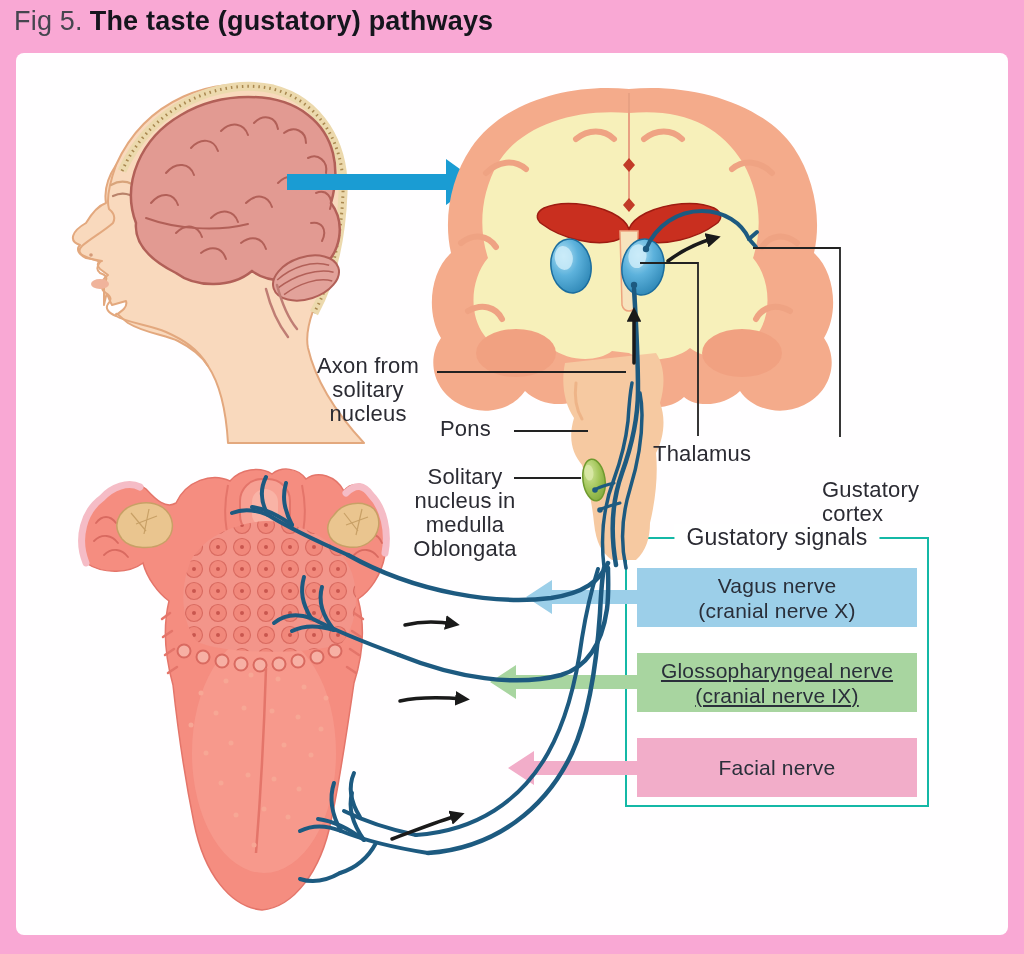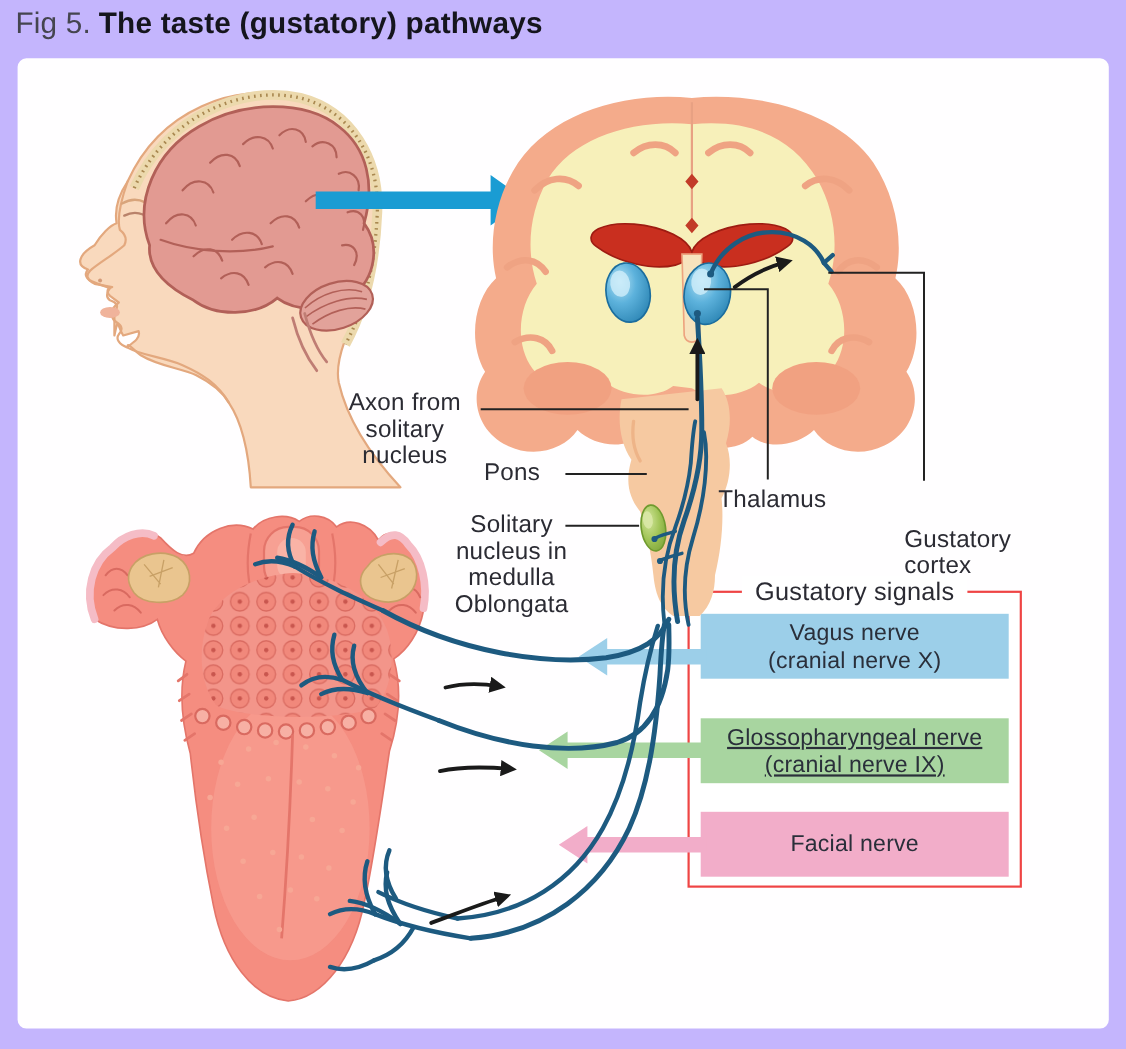--- a/index.html
+++ b/index.html
@@ -1,36 +1,36 @@
 <!DOCTYPE html>
 <html><head>
 <meta charset="utf-8">
 <style>
   * { box-sizing: border-box; margin: 0; padding: 0; }
   html,body { width:1024px; height:954px; }
   body { font-family: "Liberation Sans", sans-serif; }
-  .page { position:relative; width:1024px; height:954px; background:#c4b5fd; overflow:hidden; }
+  .page { position:relative; width:1024px; height:954px; background:#f9a8d4; overflow:hidden; }
   .title-bar { position:absolute; left:14px; top:6px; font-size:27px; letter-spacing:.2px; white-space:nowrap; }
   .title-prefix { font-weight:400; color:#45454f; }
   .title-main { font-weight:700; color:#15151d; margin-left:7px; }
   .panel { position:absolute; left:16px; top:53px; width:992px; height:882px; background:#fffeff; border-radius:8px; }
   .art { position:absolute; left:16px; top:53px; width:992px; height:882px; z-index:5; pointer-events:none; }
   
   .ann { position:absolute; z-index:6; color:#2b2b33; font-size:22px; line-height:24px; letter-spacing:.2px; }
   .ann.r { text-align:center; }
   .axon-lbl { left:303px; top:354px; width:130px; }
   .pons-lbl { left:440px; top:417px; width:65px; text-align:left; }
   .sol-lbl  { left:400px; top:465px; width:130px; }
   .thal-lbl { left:653px; top:442px; width:130px; }
   .cortex-lbl { left:822px; top:444px; width:125px;margin-top:34px; }
   
-  .legend { position:absolute; left:625px; top:537px; width:304px; height:270px; border:2px solid #ef4444; background:#ffffff; z-index:2; }
+  .legend { position:absolute; left:625px; top:537px; width:304px; height:270px; border:2px solid #14b8a6; background:#ffffff; z-index:2; }
   .legend-title { position:absolute; top:-15px; left:50%; transform:translateX(-50%); background:#ffffff; padding:0 12px; font-size:23px; color:#2b2b33; letter-spacing:.2px; white-space:nowrap; }
   .signal-box { position:absolute; left:10px; width:280px; height:59px; display:flex; flex-direction:column; align-items:center; justify-content:center; text-align:center; color:#2a2f3a; font-size:21px; line-height:25px; letter-spacing:.2px; }
-  .sb-0 { top:19px; } .sb-1 { top:114px; } .sb-2 { top:199px;gap:24px; }
+  .sb-0 { top:29px; } .sb-1 { top:114px; } .sb-2 { top:199px;gap:24px; }
 </style>
 </head>
 <body>
 
 <div class="page">
 
   <div class="title-bar">
     <span class="title-prefix">Fig 5.</span><span class="title-main">The taste (gustatory) pathways</span>
   </div>
 

